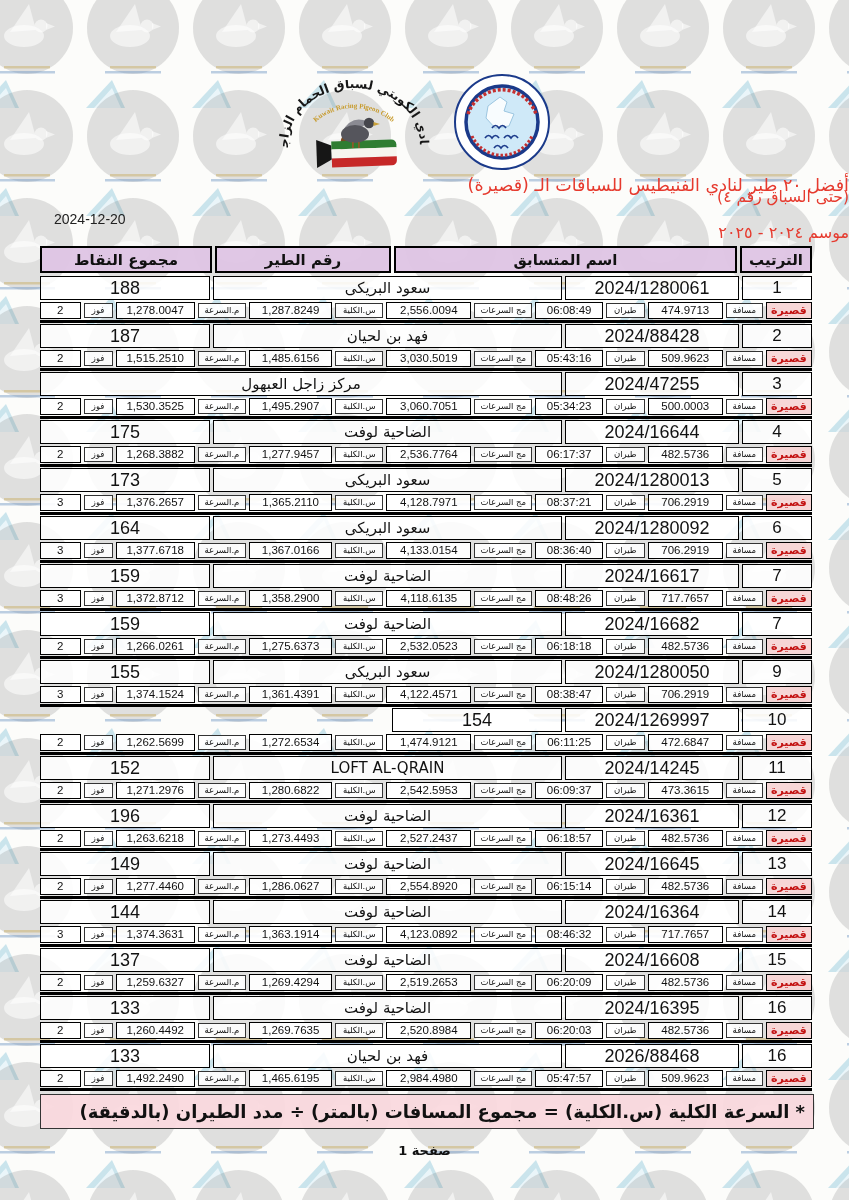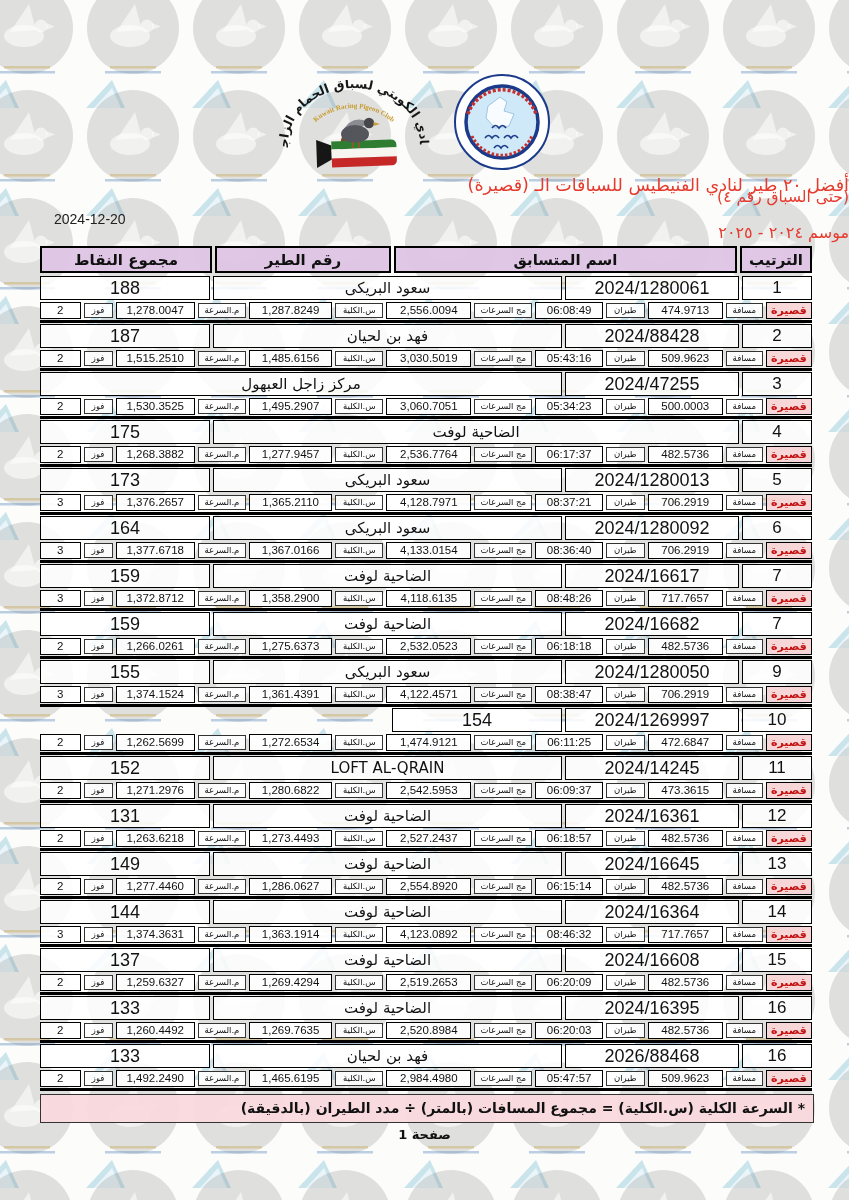--- a/index.html
+++ b/index.html
@@ -39,22 +39,22 @@
   .cat{background:rgba(247,213,213,0.95);color:#c31111;font-weight:bold;font-size:11px;width:46px;
        border:1.5px solid #000;height:15px;display:flex;align-items:center;justify-content:center;direction:rtl}
   .l-dist{width:32px}.b-dist{width:76px}
   .l-fly{width:34px}.b-time{width:68px}
   .l-sum{width:54px}.b-sum{width:86px}
   .l-tot{width:44px}.b-tot{width:84px}
   .l-avg{width:44px}.b-avg{width:80px}
   .l-win{width:24px}.b-win{width:40px}
   
   .notes{width:756px;margin:3px 37px 0 40px;background:rgba(250,216,221,0.92);border:1.5px solid #333;
-         padding:3px 8px;direction:rtl;font-size:14px;font-weight:bold;line-height:1.5}
-  .pagenum{text-align:center;margin-top:4px;font-size:13px;font-weight:bold;direction:rtl}
+         padding:3px 8px;direction:rtl;font-size:18px;font-weight:bold;line-height:1.5}
+  .pagenum{text-align:center;margin-top:14px;font-size:13px;font-weight:bold;direction:rtl}
 </style>
 </head>
 <body>
 
 <div class="page">
   <div id="wm">
       <div class="wm-tile" style="left:-26px;top:-34px"><svg width="106" height="111" viewBox="0 0 106 111">
           <polygon points="6,34 32,6 45,34" fill="rgba(128,192,216,0.40)"></polygon>
           <polygon points="14,34 32,14 41,34" fill="rgba(240,248,252,0.85)"></polygon>
           <circle cx="53" cy="62" r="46" fill="rgba(110,110,112,0.20)"></circle>
@@ -1592,20 +1592,21 @@
       <span class="lbl l-avg">م.السرعة</span>
       <span class="box b-avg">1,530.3525</span>
       <span class="lbl l-win">فوز</span>
       <span class="box b-win">2</span>
     </div>
   </div>
 
   <div class="entry">
     <div class="main-row">
       <div class="cell c-rank">4</div>
+      <div class="cell c-bird">2024/16644</div>
       <div class="cell c-name">الضاحية لوفت</div>
       <div class="cell c-points">175</div>
     </div>
     <div class="detail-row">
       <span class="cat">قصيرة</span>
       <span class="lbl l-dist">مسافة</span>
       <span class="box b-dist">482.5736</span>
       <span class="lbl l-fly">طيران</span>
       <span class="box b-time">06:17:37</span>
       <span class="lbl l-sum">مج السرعات</span>
@@ -1784,21 +1785,21 @@
       <span class="lbl l-win">فوز</span>
       <span class="box b-win">2</span>
     </div>
   </div>
 
   <div class="entry">
     <div class="main-row">
       <div class="cell c-rank">12</div>
       <div class="cell c-bird">2024/16361</div>
       <div class="cell c-name">الضاحية لوفت</div>
-      <div class="cell c-points">131</div>
+      <div class="cell c-points">196</div>
     </div>
     <div class="detail-row">
       <span class="cat">قصيرة</span>
       <span class="lbl l-dist">مسافة</span>
       <span class="box b-dist">482.5736</span>
       <span class="lbl l-fly">طيران</span>
       <span class="box b-time">06:18:57</span>
       <span class="lbl l-sum">مج السرعات</span>
       <span class="box b-sum">2,527.2437</span>
       <span class="lbl l-tot">س.الكلية</span>

